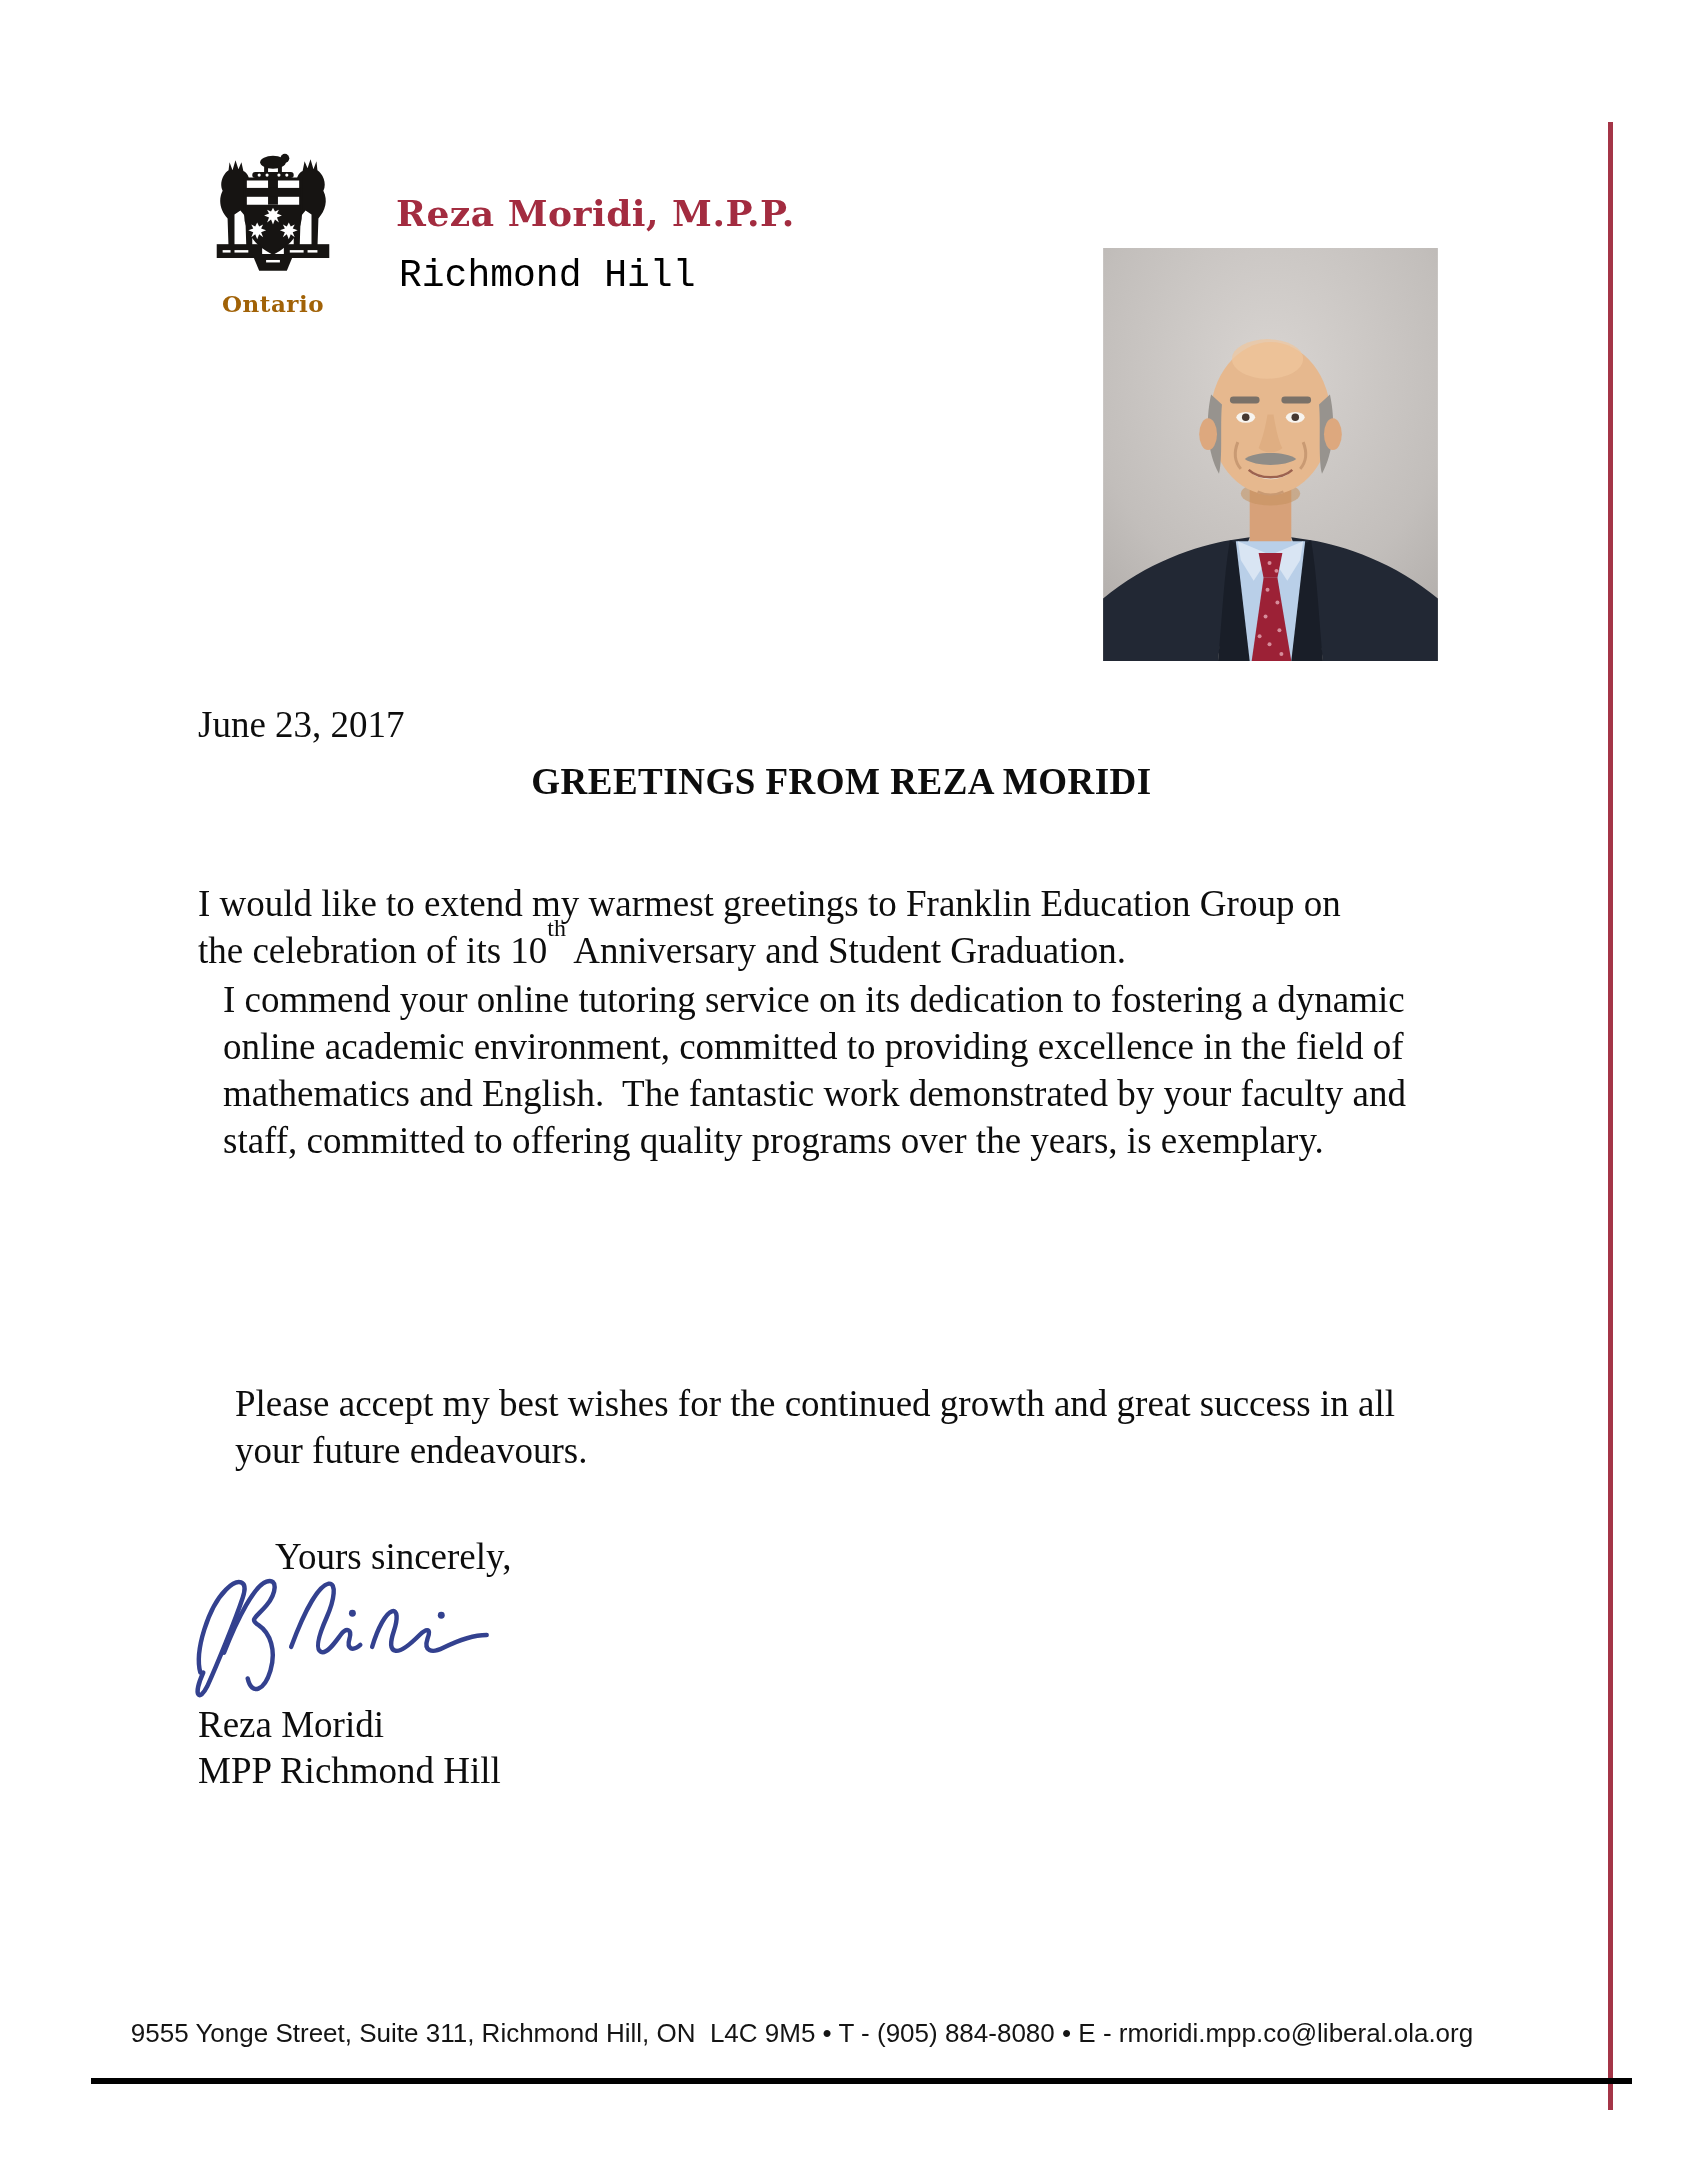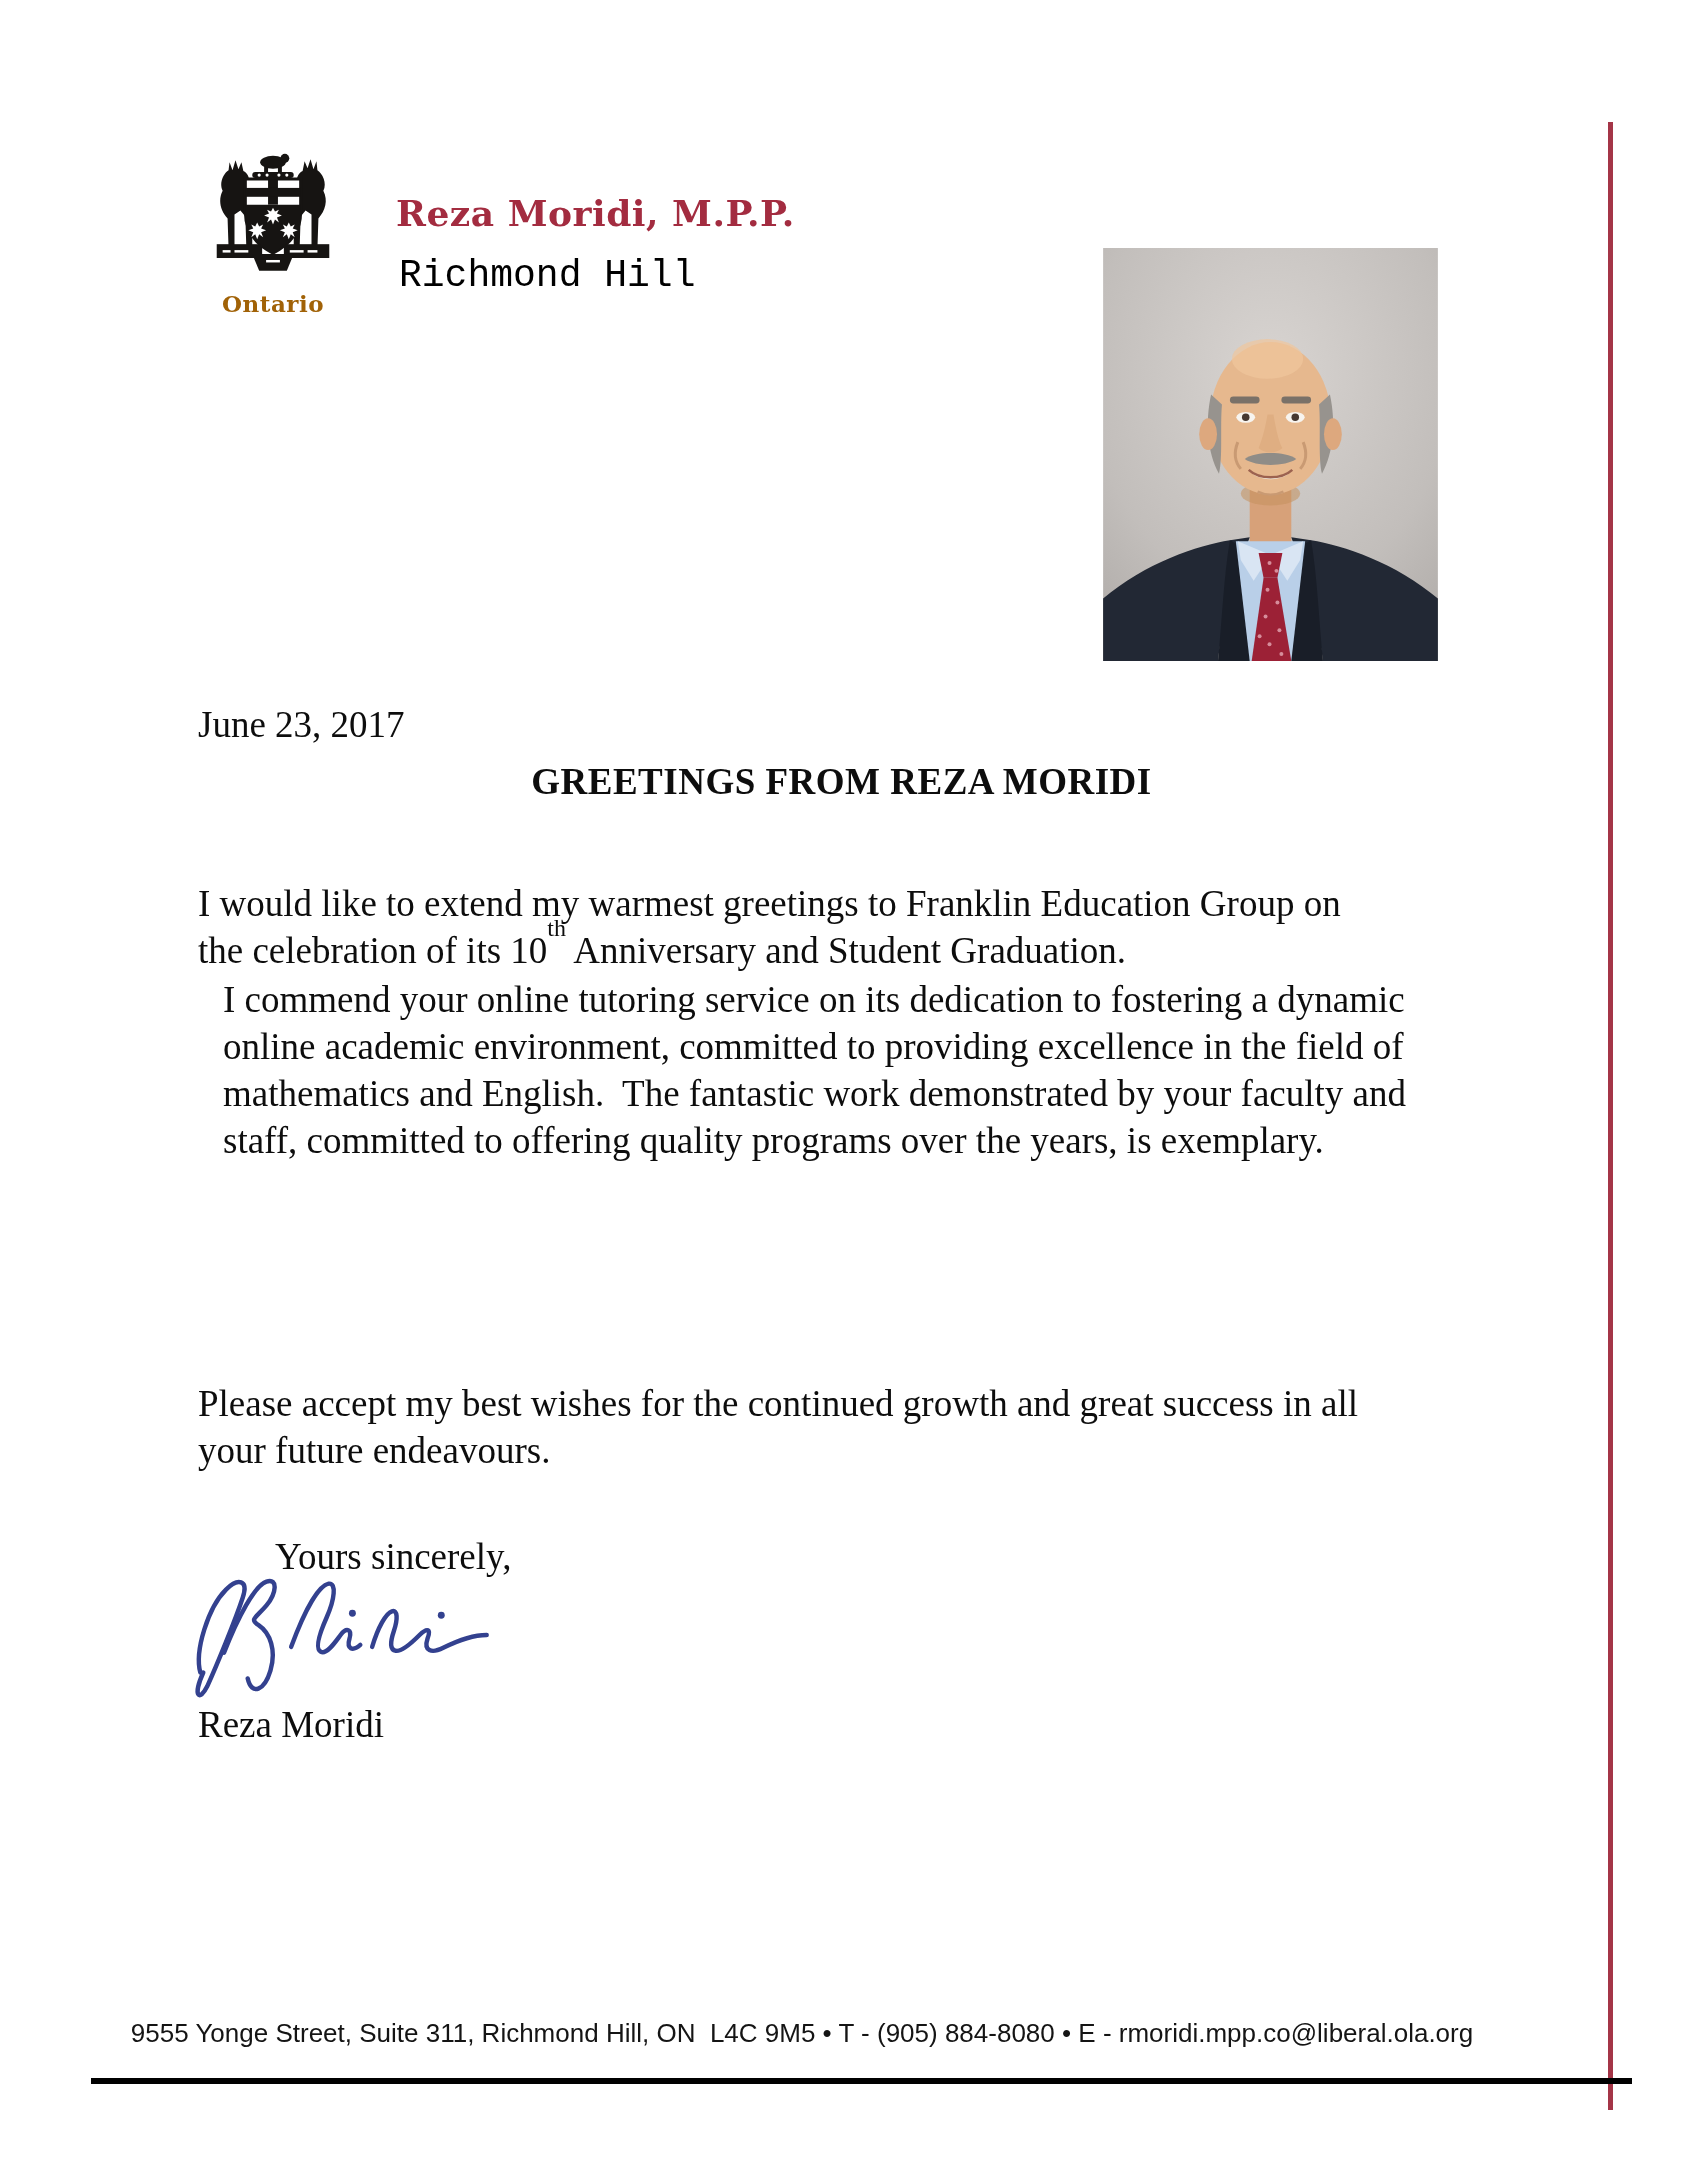--- a/index.html
+++ b/index.html
@@ -31,21 +31,21 @@
 
   .tblock{
     position:absolute;left:198px;width:1287px;
     font-size:37px;line-height:47px;white-space:pre-wrap;
   }
   .date{top:701px;}
   .heading{top:758px;text-align:center;font-weight:bold;letter-spacing:0.5px;}
   .para1{top:880px;}
   .para2{top:976px;margin-left:25px;}
   .para3{top:1202px;}
-  .para4{top:1380px;}
+  .para4{top:1380px;margin-left:37px;}
   .signoff{top:1533px;text-indent:77px;}
   .signer-name{top:1701px;}
   .signer-title{top:1747px;}
   sup.ord{font-size:24px;line-height:0;position:relative;top:-14px;}
 
   .signature{position:absolute;left:192px;top:1556px;width:305px;height:158px;}
 
   .footer{
     position:absolute;left:109px;top:2018px;width:1386px;text-align:center;
     font-family:"Liberation Sans", sans-serif;font-size:26px;color:#141414;
@@ -199,18 +199,19 @@
         <path d="M182,92 C188,72 196,58 202,56 C208,54 208,64 204,76 C200,88 200,95 206,96 C212,97 222,88 230,80 C238,72 242,74 238,84 C234,96 242,99 254,93 C268,86 284,80 298,80"></path>
       </g>
       <g fill="#33418F">
         <circle cx="162" cy="58" r="3.5"></circle>
         <circle cx="252" cy="60" r="3.5"></circle>
       </g>
     </svg>
   </div>
 
   <div class="tblock signer-name">Reza Moridi</div>
+  <div class="tblock signer-title">MPP Richmond Hill</div>
 
   <div class="footer">9555 Yonge Street, Suite 311, Richmond Hill, ON  L4C 9M5 • T - (905) 884-8080 • E - rmoridi.mpp.co@liberal.ola.org</div>
   <div class="bottom-rule"></div>
 
 </div>
 
 
 </body></html>

